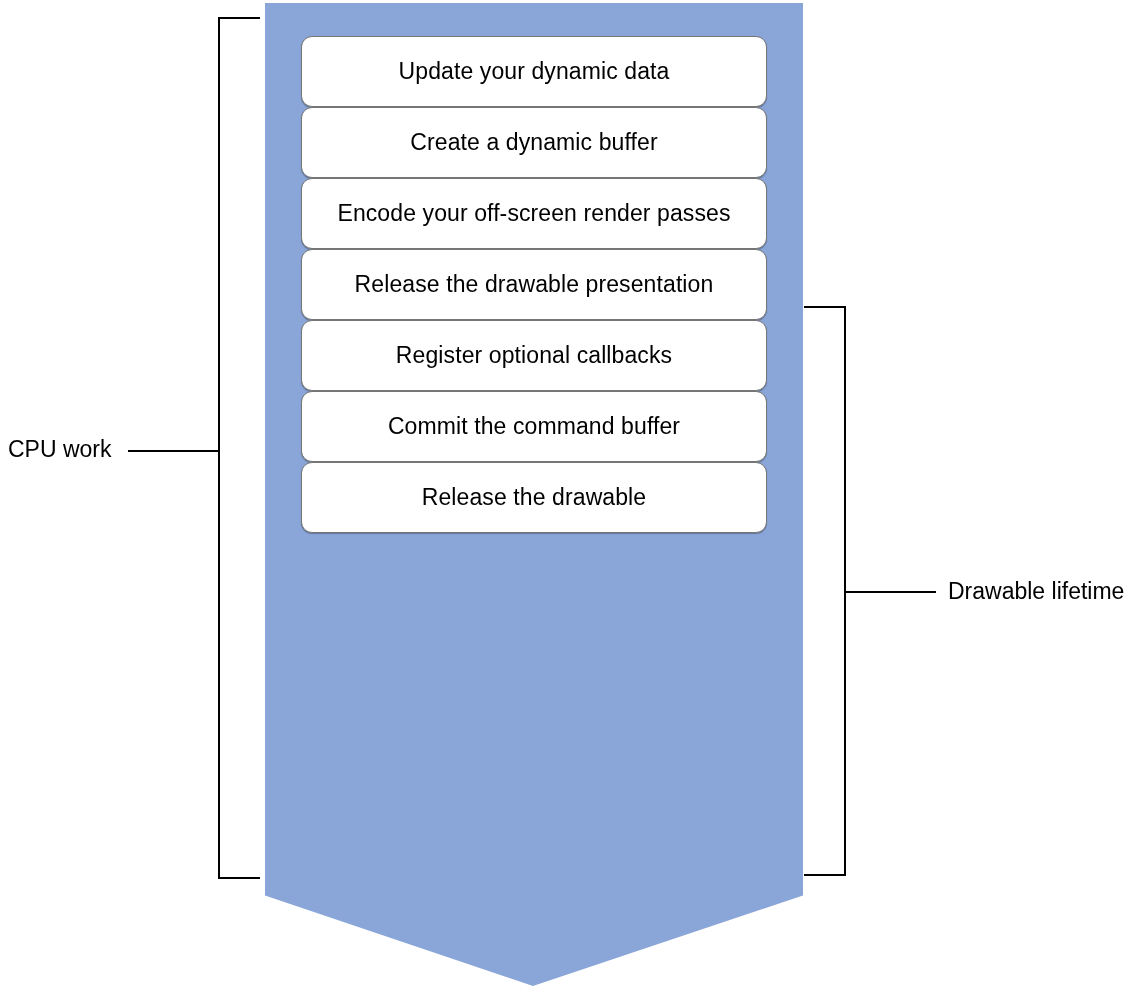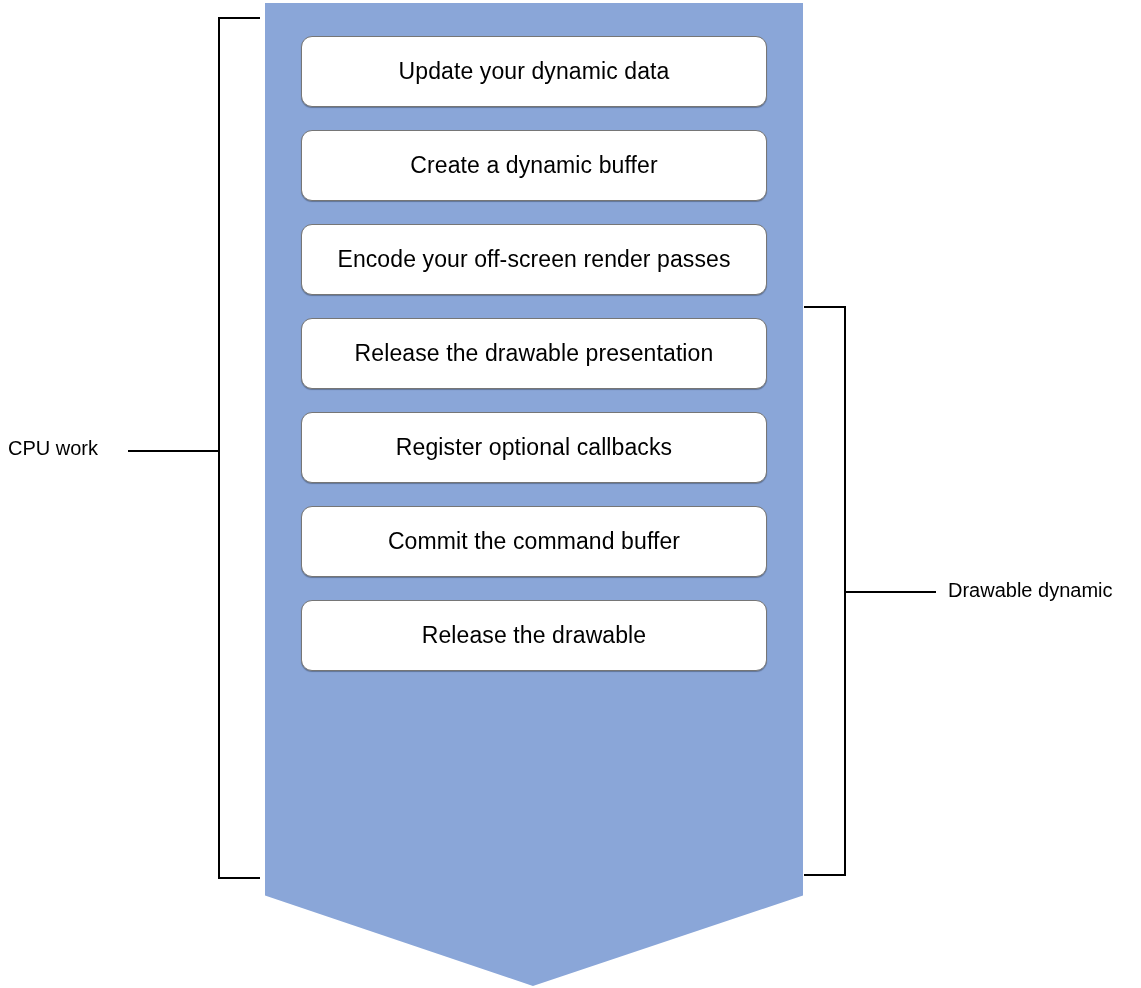--- a/index.html
+++ b/index.html
@@ -36,21 +36,20 @@
   
   .steps {
     position: absolute;
     left: 301px;
     top: 36px;
     width: 466px;
   }
   .step-box {
     box-sizing: border-box;
     height: 71px;
-    margin-bottom: 23px;
     background: #ffffff;
     border: 1px solid #767676;
     border-radius: 11px;
     box-shadow: 0 1px 1px rgba(0,0,0,0.30);
     display: flex;
     align-items: center;
     justify-content: center;
   }
   .step-label {
     font-size: 23px;
@@ -74,21 +73,21 @@
 
   
   .bk-right-vert { left: 844px; top: 306px; width: 2px;  height: 570px; }
   .bk-right-top  { left: 804px; top: 306px; width: 42px; height: 2px;  }
   .bk-right-bot  { left: 804px; top: 874px; width: 42px; height: 2px;  }
   .bk-right-stem { left: 844px; top: 591px; width: 92px; height: 2px;  }
 
   
   .outer-label {
     position: absolute;
-    font-size: 20px;
+    font-size: 23px;
     line-height: 1;
     color: #000000;
     white-space: nowrap;
   }
   .label-cpu       { left: 8px;   top: 438px; }
   .label-drawable  { left: 948px; top: 580px; }
 </style>
 </head>
 <body>
 
@@ -99,21 +98,21 @@
   <div class="bracket-line bk-left-vert"></div>
   <div class="bracket-line bk-left-top"></div>
   <div class="bracket-line bk-left-bot"></div>
   <div class="bracket-line bk-left-stem"></div>
   <div class="outer-label label-cpu">CPU work</div>
 
   <div class="bracket-line bk-right-vert"></div>
   <div class="bracket-line bk-right-top"></div>
   <div class="bracket-line bk-right-bot"></div>
   <div class="bracket-line bk-right-stem"></div>
-  <div class="outer-label label-drawable">Drawable dynamic</div>
+  <div class="outer-label label-drawable">Drawable lifetime</div>
 
   <div class="steps">
     <div class="step-box">
       <span class="step-label">Update your dynamic data</span>
     </div>
     <div class="step-box">
       <span class="step-label">Create a dynamic buffer</span>
     </div>
     <div class="step-box">
       <span class="step-label">Encode your off-screen render passes</span>

